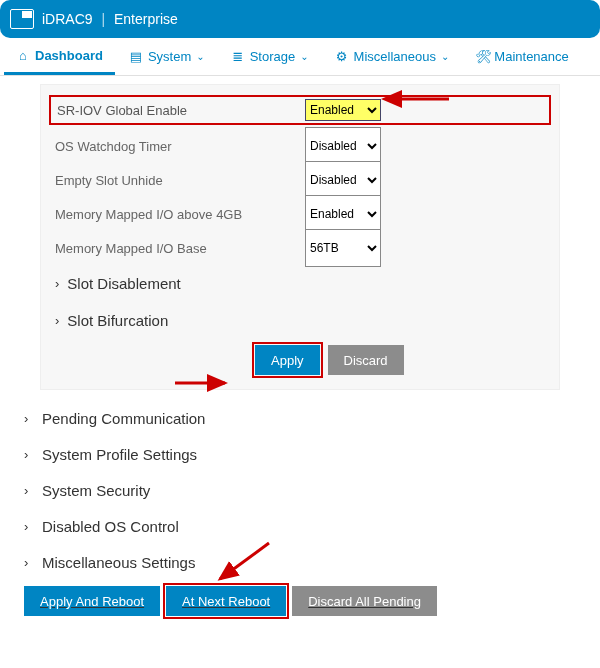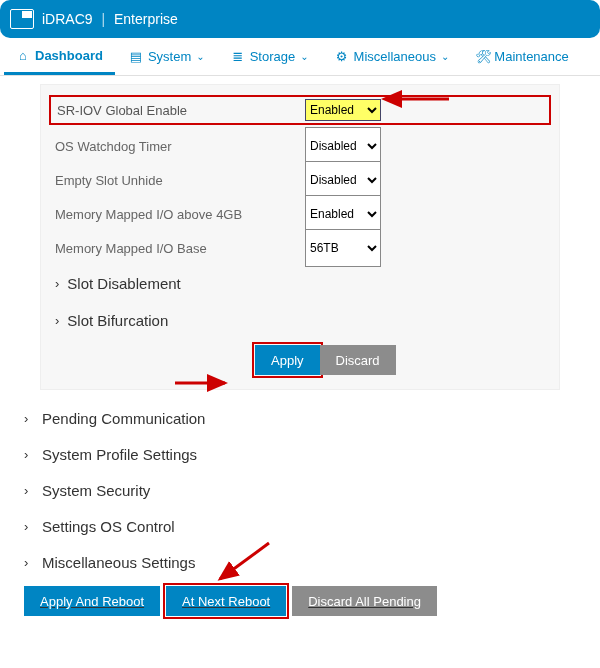--- a/index.html
+++ b/index.html
@@ -28,21 +28,21 @@
   .row .label { width: 250px; color: #666; font-size: 13px; }
   .row select { width: 76px; height: 38px; font-size: 12px; border: 1px solid #888; background: #fff; }
 
   .highlight-row { border: 2px solid #c00; padding: 2px 4px; margin: 0 -6px 4px -6px; display: flex; align-items: center; }
   .highlight-row .label { width: 250px; color: #555; font-size: 13px; padding-left: 2px; }
   .highlight-row select { width: 76px; height: 22px; font-size: 12px; border: 1px solid #446; background: #ffff66; }
 
   .sub-accordion { display: flex; align-items: center; gap: 8px; padding: 10px 0; color: #333; font-size: 15px; cursor: pointer; }
   .sub-accordion .ar { font-size: 13px; color: #333; }
 
-  .btn-row { display: flex; align-items: flex-start; margin-top: 6px; padding-left: 200px; }
+  .btn-row { display: flex; gap: 8px; align-items: flex-start; margin-top: 6px; padding-left: 200px; }
   .btn { height: 30px; padding: 0 16px; border: none; color: #fff; font-size: 13px; cursor: pointer; }
   .btn-primary { background: #0085c3; }
   .btn-secondary { background: #8c8c8c; }
   .red-box { outline: 2px solid #c00; outline-offset: 1px; }
 
   
   .acc-list { padding: 0 14px; }
   .acc { display: flex; align-items: center; gap: 8px; padding: 9px 0; font-size: 15px; color: #333; cursor: pointer; border-top: 1px solid transparent; }
   .acc .ar { font-size: 13px; width: 10px; }
 
@@ -176,21 +176,21 @@
     <div class="acc">
       <span class="ar">›</span>
       <span>System Profile Settings</span>
     </div>
     <div class="acc">
       <span class="ar">›</span>
       <span>System Security</span>
     </div>
     <div class="acc">
       <span class="ar">›</span>
-      <span>Settings OS Control</span>
+      <span>Disabled OS Control</span>
     </div>
     <div class="acc" style="position:relative;">
       <span class="ar">›</span>
       <span>Miscellaneous Settings</span>
 
       <div class="arrow" style="left:190px; top:-4px;">
         <svg width="60" height="44">
             <defs>
               <marker id="ah3" markerWidth="8" markerHeight="8" refX="6" refY="3" orient="auto">
                 <path d="M0,0 L7,3 L0,6 z" fill="#c00"></path>

